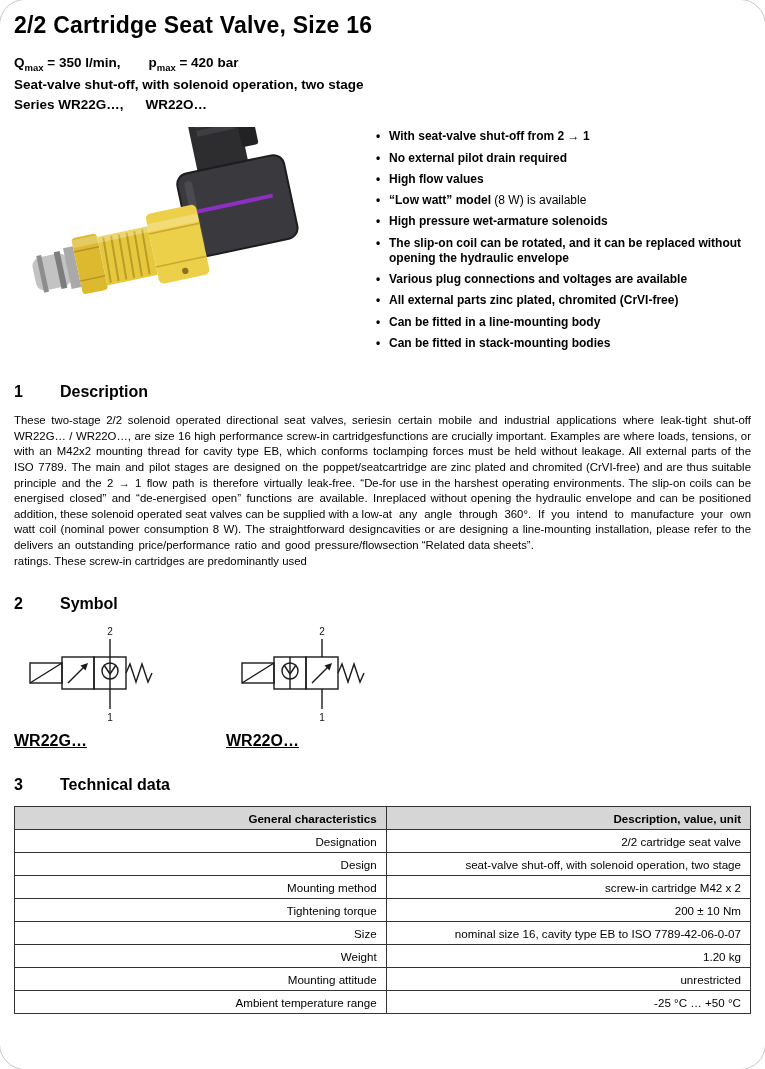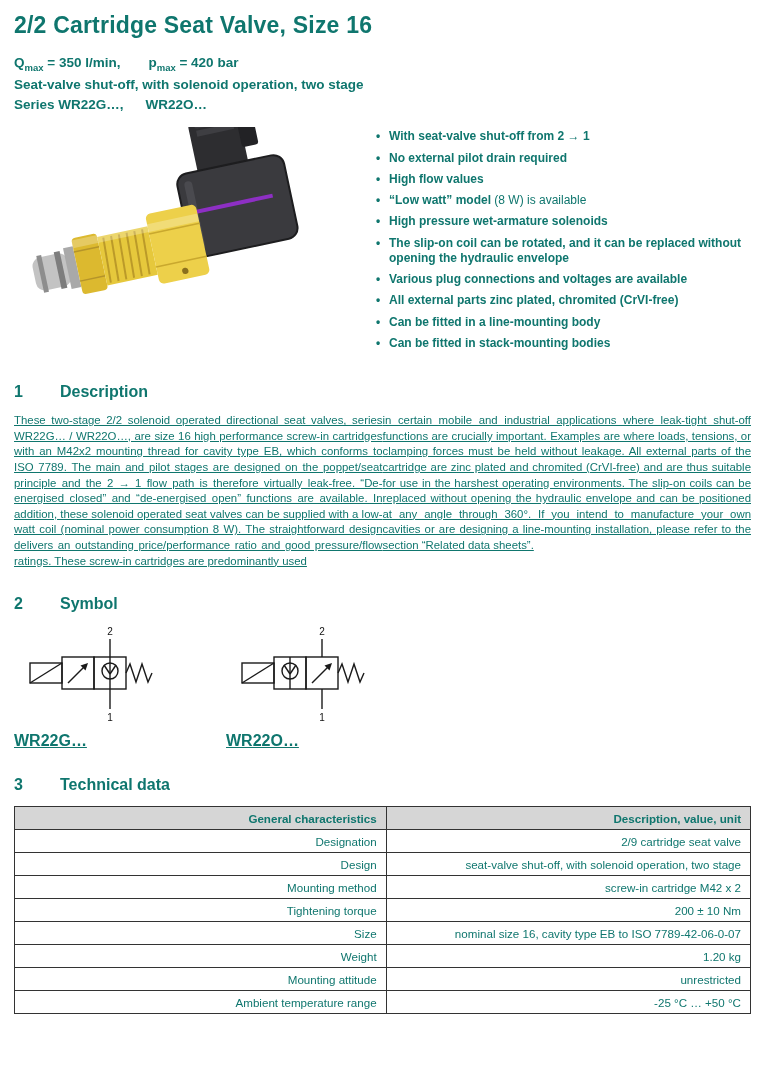--- a/index.html
+++ b/index.html
@@ -1,21 +1,22 @@
 <!DOCTYPE html>
 <html><head>
 <meta charset="utf-8">
 <style>
   html,body{margin:0;padding:0;background:#fff;}
   .page{
     width:765px;min-height:1069px;box-sizing:border-box;
     padding:10px 14px 18px 14px;background:#fff;
     outline:1px solid #c9c9c9;
-    font-family:"Liberation Sans", sans-serif;color:#0f766e;
+    font-family:"Liberation Sans", sans-serif;color:#000000;
     position:relative;
+    border-radius:25px;
   }
   
   .title{font-size:23px;font-weight:bold;margin:2px 0 14px 0;letter-spacing:.2px;}
   .specline{font-size:13.5px;font-weight:bold;line-height:1.5;}
   .specline sub{font-size:9.5px;}
   .gap{display:inline-block;width:28px;}
   .gap-sm{display:inline-block;width:22px;}
   
   .hero{display:flex;margin-top:12px;gap:20px;}
   .photo-wrap{width:330px;height:218px;flex:0 0 auto;}
@@ -24,21 +25,21 @@
   .features li{
     position:relative;padding-left:13px;font-size:12px;font-weight:bold;
     line-height:1.27;margin-bottom:6px;max-width:400px;
   }
   .features li::before{content:"•";position:absolute;left:0;top:0;}
   .features .n{font-weight:normal;}
   
   .sec{font-size:16px;font-weight:bold;margin:26px 0 12px 0;}
   .sec .num{display:inline-block;width:46px;}
   
-  .desc{display:flex;text-decoration:underline;}
+  .desc{display:flex;}
   .desc .col{flex:1;font-size:11.4px;line-height:1.37;text-align:justify;}
   
   .symbols{display:flex;gap:42px;margin:6px 0 4px 0;}
   .symbol-block{display:flex;flex-direction:column;}
   .symbol-block svg{display:block;}
   .symbol-caption{font-size:16px;font-weight:bold;margin-top:2px;text-decoration:underline;}
   
   table.tech{
     width:100%;border-collapse:collapse;margin-top:6px;
     font-size:11.6px;border:1px solid #222;
@@ -207,21 +208,21 @@
       </colgroup>
     <thead>
       <tr>
         <th>General characteristics</th>
         <th>Description, value, unit</th>
       </tr>
     </thead>
     <tbody>
       <tr>
         <td>Designation</td>
-        <td>2/9 cartridge seat valve</td>
+        <td>2/2 cartridge seat valve</td>
       </tr>
       <tr>
         <td>Design</td>
         <td>seat-valve shut-off, with solenoid operation, two stage</td>
       </tr>
       <tr>
         <td>Mounting method</td>
         <td>screw-in cartridge M42 x 2</td>
       </tr>
       <tr>

